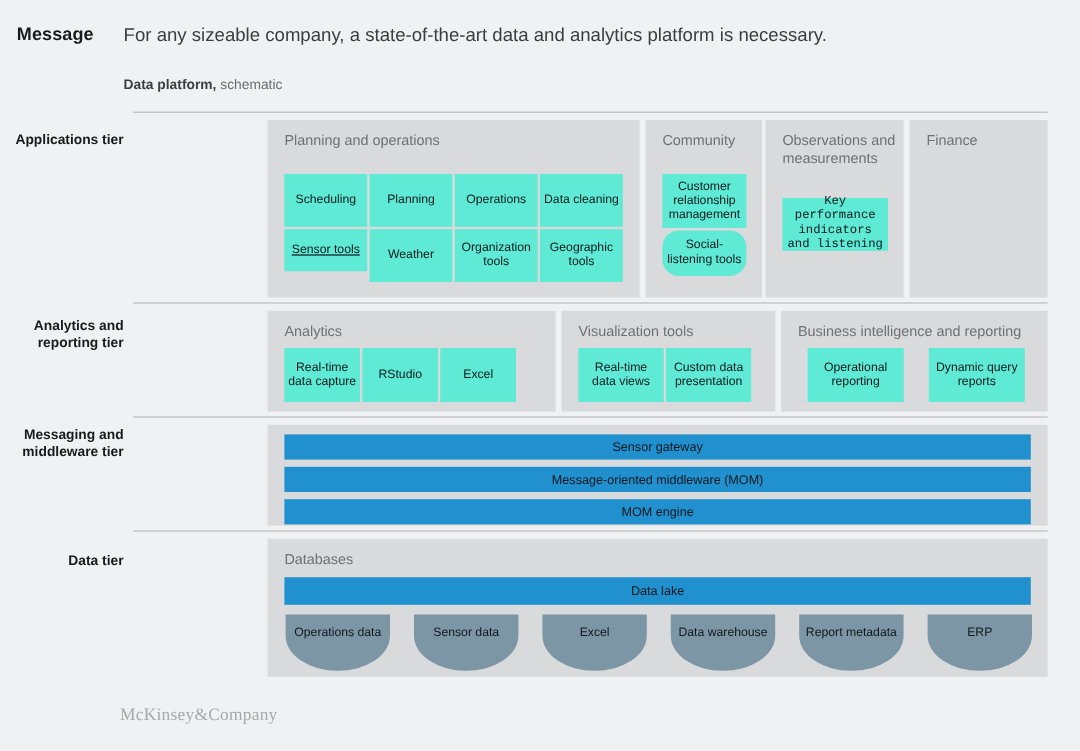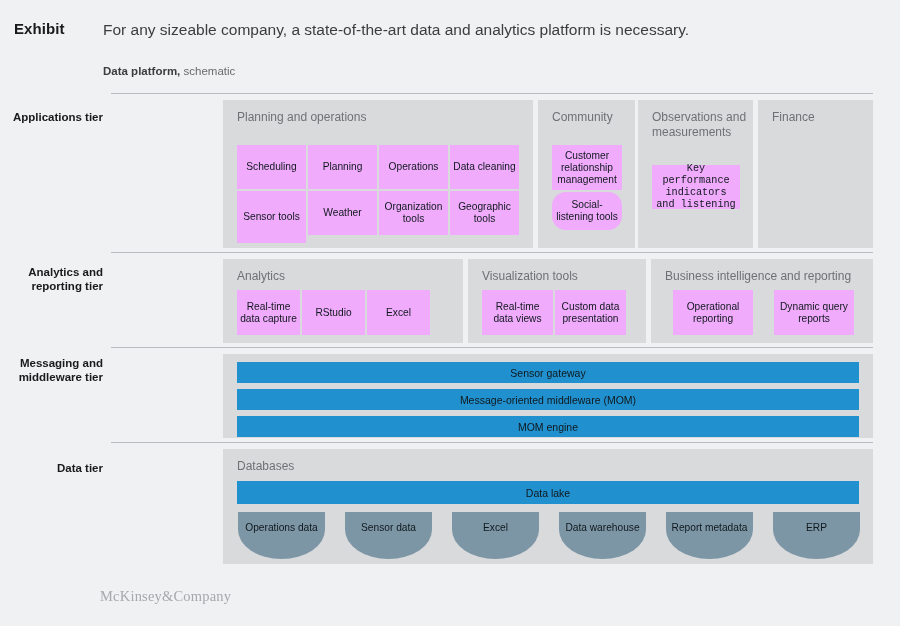--- a/index.html
+++ b/index.html
@@ -46,21 +46,21 @@
     position:absolute; top:0;
     background:#d9dadc;
   }
   .panel-title {
     position:absolute; left:14px; top:10px;
     font-size:12px; color:#6e7174; font-weight:400; line-height:15px;
     white-space:nowrap;
   }
   .tile {
     position:absolute;
-    background:#f0abfc;
+    background:#5eead4;
     color:#10181d;
     font-size:10.2px;
     line-height:12px;
     display:flex; align-items:center; justify-content:center;
     text-align:center;
     padding:1px 3px;
   }
   .bar {
     position:absolute;
     background:#2190ce;
@@ -85,40 +85,40 @@
   #footer-logo {
     position:absolute; left:100px; top:588px;
     font-family:"Liberation Serif", serif;
     font-size:14.5px; color:#a6a8ab; letter-spacing:.2px;
   }
 </style>
 </head>
 <body>
 
 <div id="exhibit-header">
-  <div id="exhibit-label">Exhibit</div>
+  <div id="exhibit-label">Message</div>
   <div id="exhibit-headline">For any sizeable company, a state-of-the-art data and analytics platform is necessary.</div>
   <div id="subtitle">
     <span class="b">Data platform,</span>
     <span class="n">schematic</span>
   </div>
 </div>
 
 <div id="diagram">
 
   <div class="tier" id="tier-applications" style="top:93px;height:159px;">
     <div class="tier-label" style="left:-103px;top:16px;width:95px;">Applications tier</div>
 
     <div class="panel" style="left:112px;top:6px;width:310px;height:148px;">
       <div class="panel-title">Planning and operations</div>
       <div class="tile" style="left:85px;top:45px;width:69px;height:44px;">Planning</div>
       <div class="tile" style="left:14px;top:45px;width:69px;height:44px;">Scheduling</div>
       <div class="tile" style="left:156px;top:45px;width:69px;height:44px;">Operations</div>
       <div class="tile" style="left:227px;top:45px;width:69px;height:44px;">Data cleaning</div>
-      <div class="tile" style="left:14px;top:91px;width:69px;height:52px;">Sensor tools</div>
+      <div class="tile" style="left:14px;top:91px;width:69px;height:35px;text-decoration:underline;">Sensor tools</div>
       <div class="tile" style="left:85px;top:91px;width:69px;height:44px;">Weather</div>
       <div class="tile" style="left:156px;top:91px;width:69px;height:44px;">Organization tools</div>
       <div class="tile" style="left:227px;top:91px;width:69px;height:44px;">Geographic tools</div>
     </div>
 
     <div class="panel" style="left:427px;top:6px;width:97px;height:148px;">
       <div class="panel-title">Community</div>
       <div class="tile" style="left:14px;top:45px;width:70px;height:45px;">Customer relationship management</div>
       <div class="tile" style="left:14px;top:92px;width:70px;height:38px;border-radius:14px;">Social-listening tools</div>
     </div>

